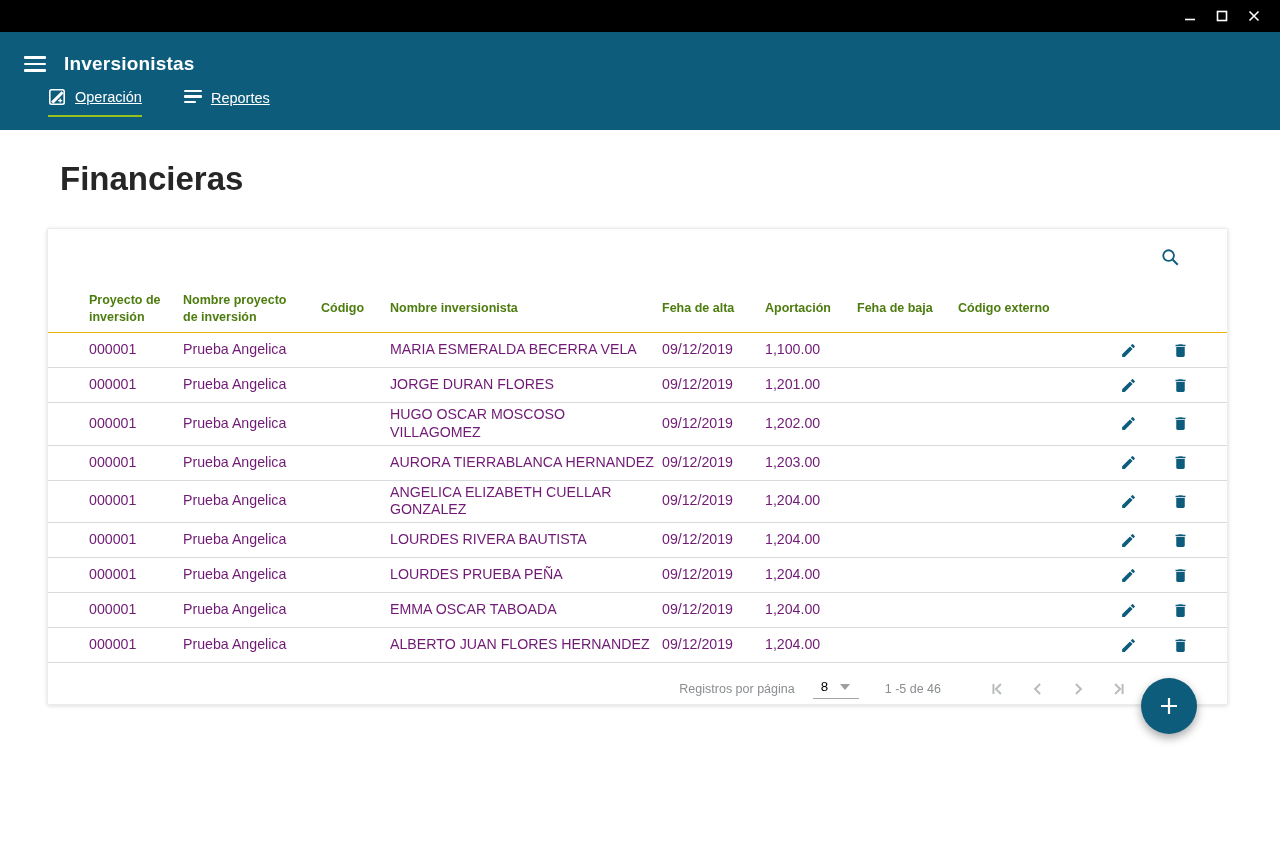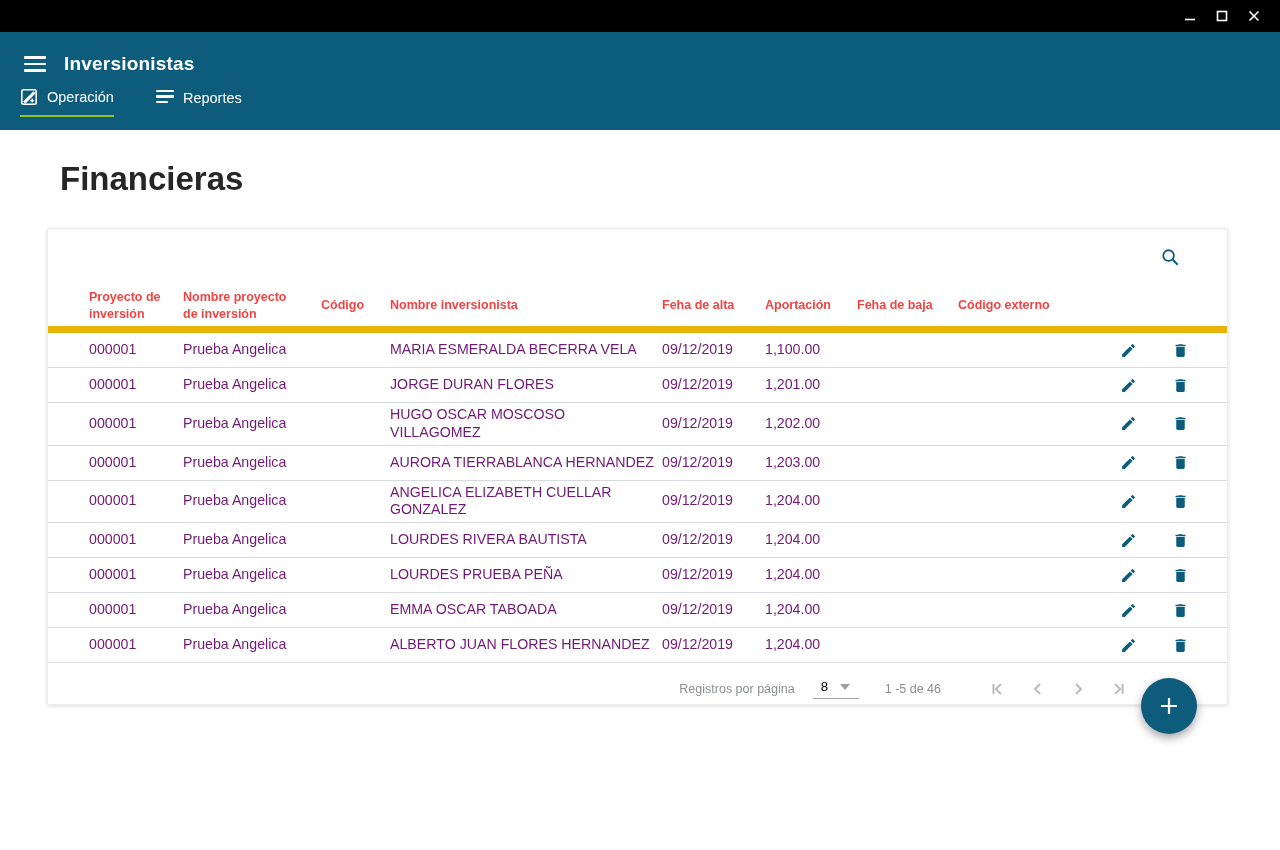--- a/index.html
+++ b/index.html
@@ -10,37 +10,37 @@
   
   .titlebar { height:32px; background:#000; display:flex; align-items:center; justify-content:flex-end; padding-right:10px; }
   .winbtn { width:32px; height:24px; display:flex; align-items:center; justify-content:center; }
 
   
   .app-header { height:98px; background:#0e5c7c; color:#fff; }
   .app-header-top { display:flex; align-items:center; padding:14px 0 0 24px; height:50px; }
   .burger { width:22px; display:flex; flex-direction:column; gap:4px; margin-right:18px; }
   .burger span { display:block; height:2.5px; background:#fff; border-radius:1px; }
   .app-title { font-size:19px; font-weight:bold; letter-spacing:.2px; }
-  .tabs { display:flex; align-items:flex-end; gap:42px; padding-left:20px; margin-top:6px; }
+  .tabs { display:flex; align-items:flex-end; gap:42px; padding-left:48px; margin-top:6px;text-decoration:underline; }
   .tab { display:flex; align-items:center; gap:9px; color:#fff; font-size:14.5px;
          padding-bottom:9px; border-bottom:2px solid transparent; }
   .tab.active { border-bottom-color:#97c11f; }
   .list-icon span { display:block; height:2.4px; background:#fff; border-radius:1px; margin-bottom:3px; }
 
   
   .main { height:814px; background:#fff; position:relative; }
   .page-title { font-size:33px; font-weight:bold; color:#262626; padding:30px 0 0 60px; }
 
   .card { position:absolute; left:47px; right:52px; top:98px; height:477px; background:#fff;
           border:1px solid #ececec; border-radius:2px; box-shadow:0 1px 4px rgba(0,0,0,.14); }
   .card-toolbar { height:56px; display:flex; justify-content:flex-end; align-items:center; padding-right:46px; }
 
   .tgrid { display:grid; grid-template-columns:94px 138px 69px 272px 103px 92px 101px 110px 1fr;
            padding-left:41px; align-items:center; }
-  .thead { min-height:48px; border-bottom:7px solid #eab308; color:#ef4444; font-size:12.5px; font-weight:bold; line-height:1.3; }
+  .thead { min-height:48px; border-bottom:1px solid #eab308; color:#4d7c0f; font-size:12.5px; font-weight:bold; line-height:1.3; }
   .thead .th { padding-right:8px; }
   .thead .th:nth-child(1) { padding-right:20px; }
   .thead .th:nth-child(2) { padding-right:30px; }
 
   .trow { min-height:35px; border-bottom:1px solid #d8dbdd; font-size:14.2px; color:#701a75; }
   .trow .td { padding:3px 6px 3px 0; line-height:1.25; }
   .td-actions { display:flex; justify-content:flex-end; align-items:center; gap:30px; padding-right:36px !important; }
   .icon-btn { width:22px; height:22px; display:flex; align-items:center; justify-content:center; }
 
   .pagination { display:flex; align-items:center; justify-content:flex-end; height:52px;

